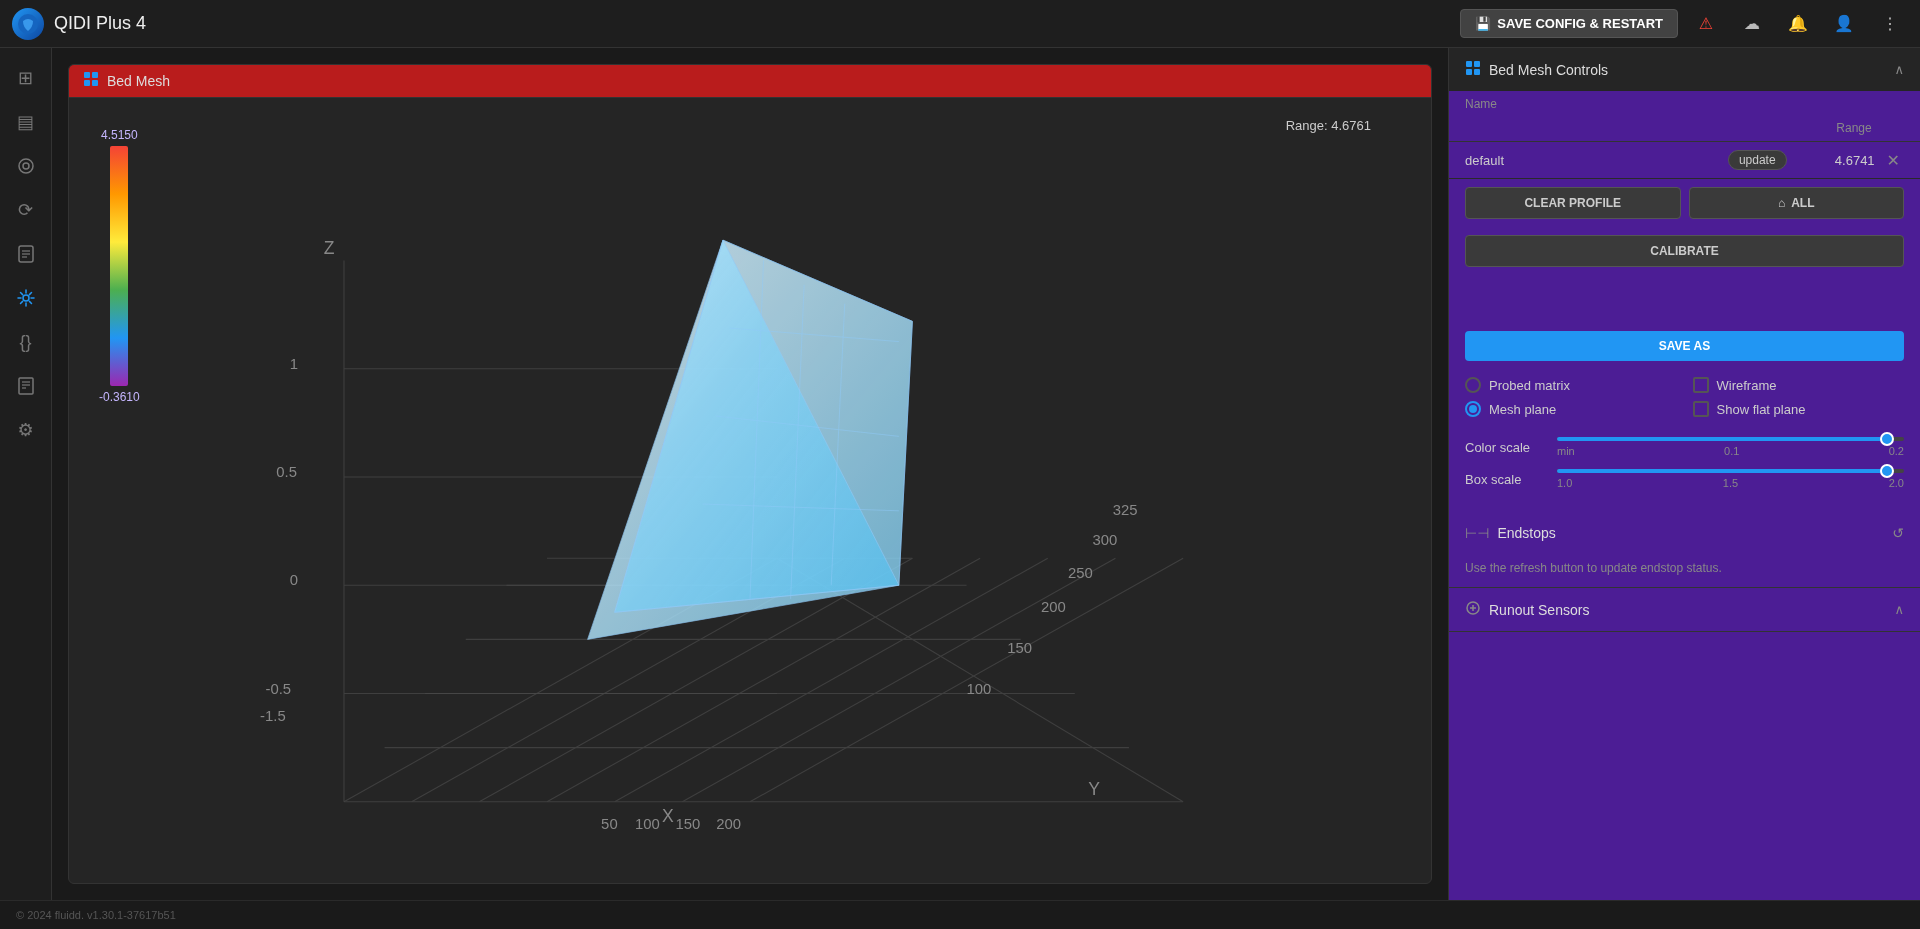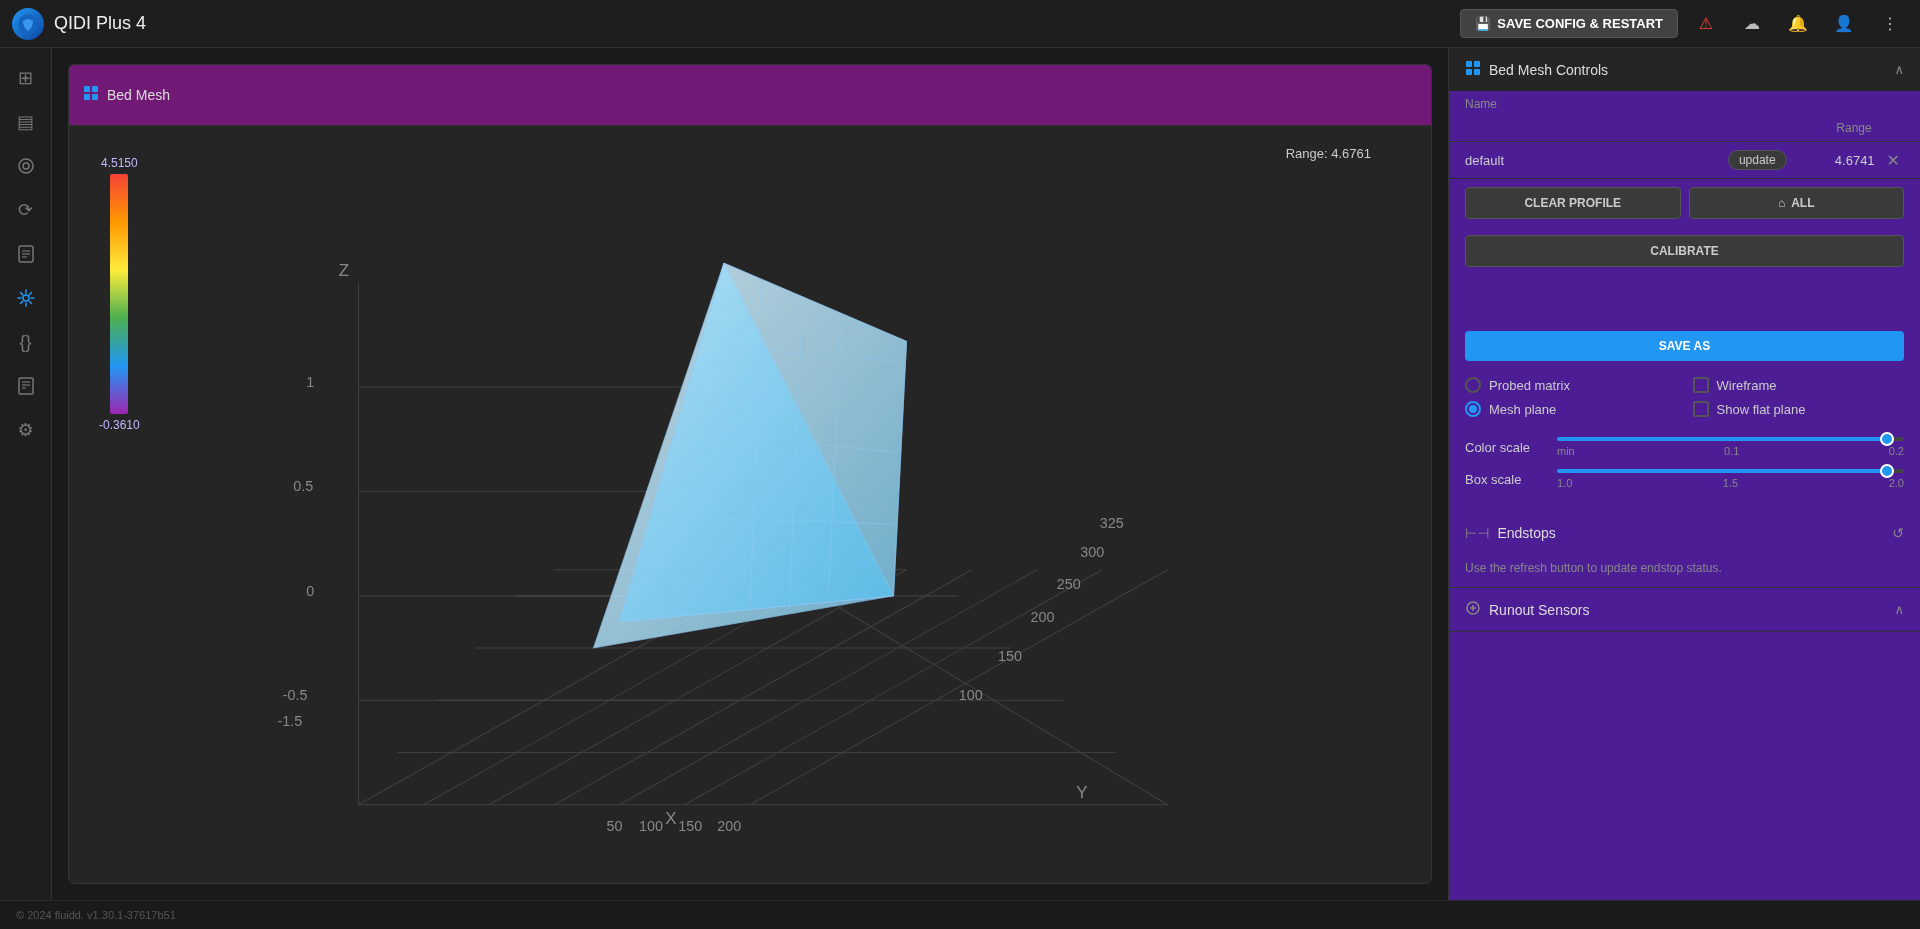--- a/index.html
+++ b/index.html
@@ -114,23 +114,23 @@
       border: 1px solid #333;
       border-radius: 6px;
       display: flex;
       flex-direction: column;
       flex: 1;
       overflow: hidden;
     }
     .panel-header {
       display: flex;
       align-items: center;
-      padding: 20px 14px;
+      padding: 6px 14px;
       border-bottom: 1px solid #333;
-      background: #701a75;
+      background: #b91c1c;
       gap: 8px;
     }
     .panel-header-icon { color: #2196f3; font-size: 16px; }
     .panel-header-title {
       font-size: 14px;
       font-weight: 500;
       color: #ddd;
     }
     .panel-body {
       flex: 1;

